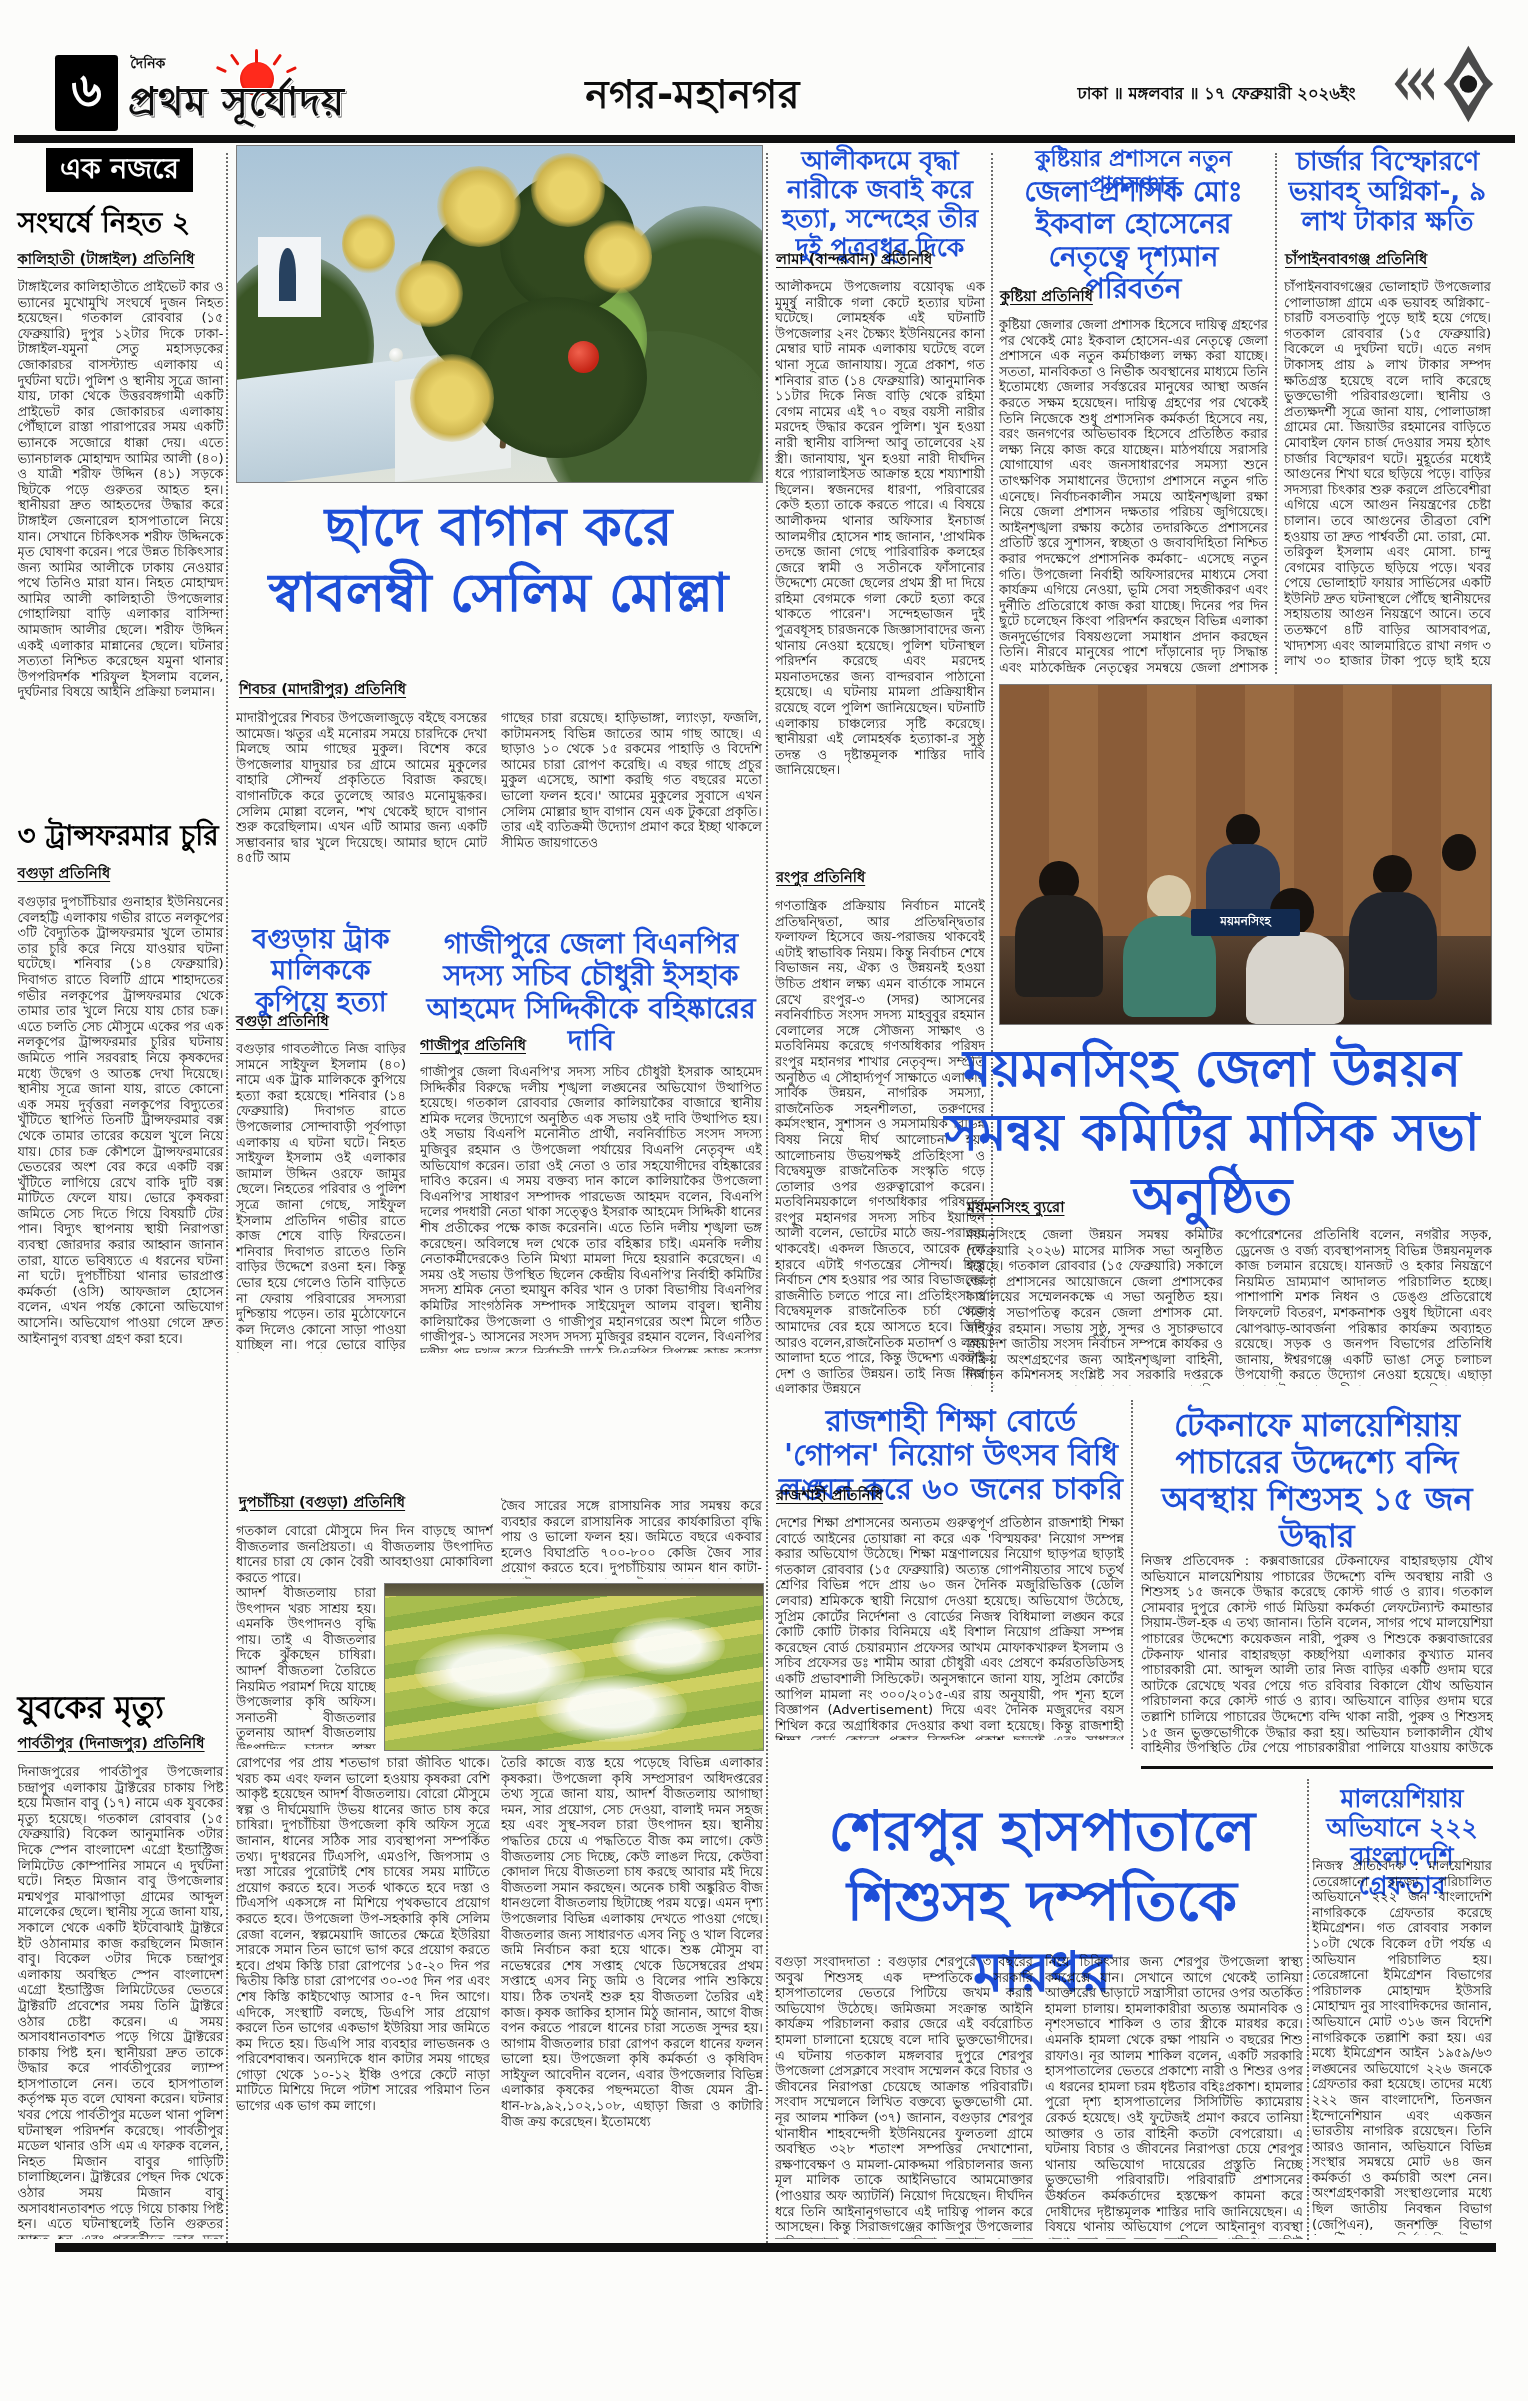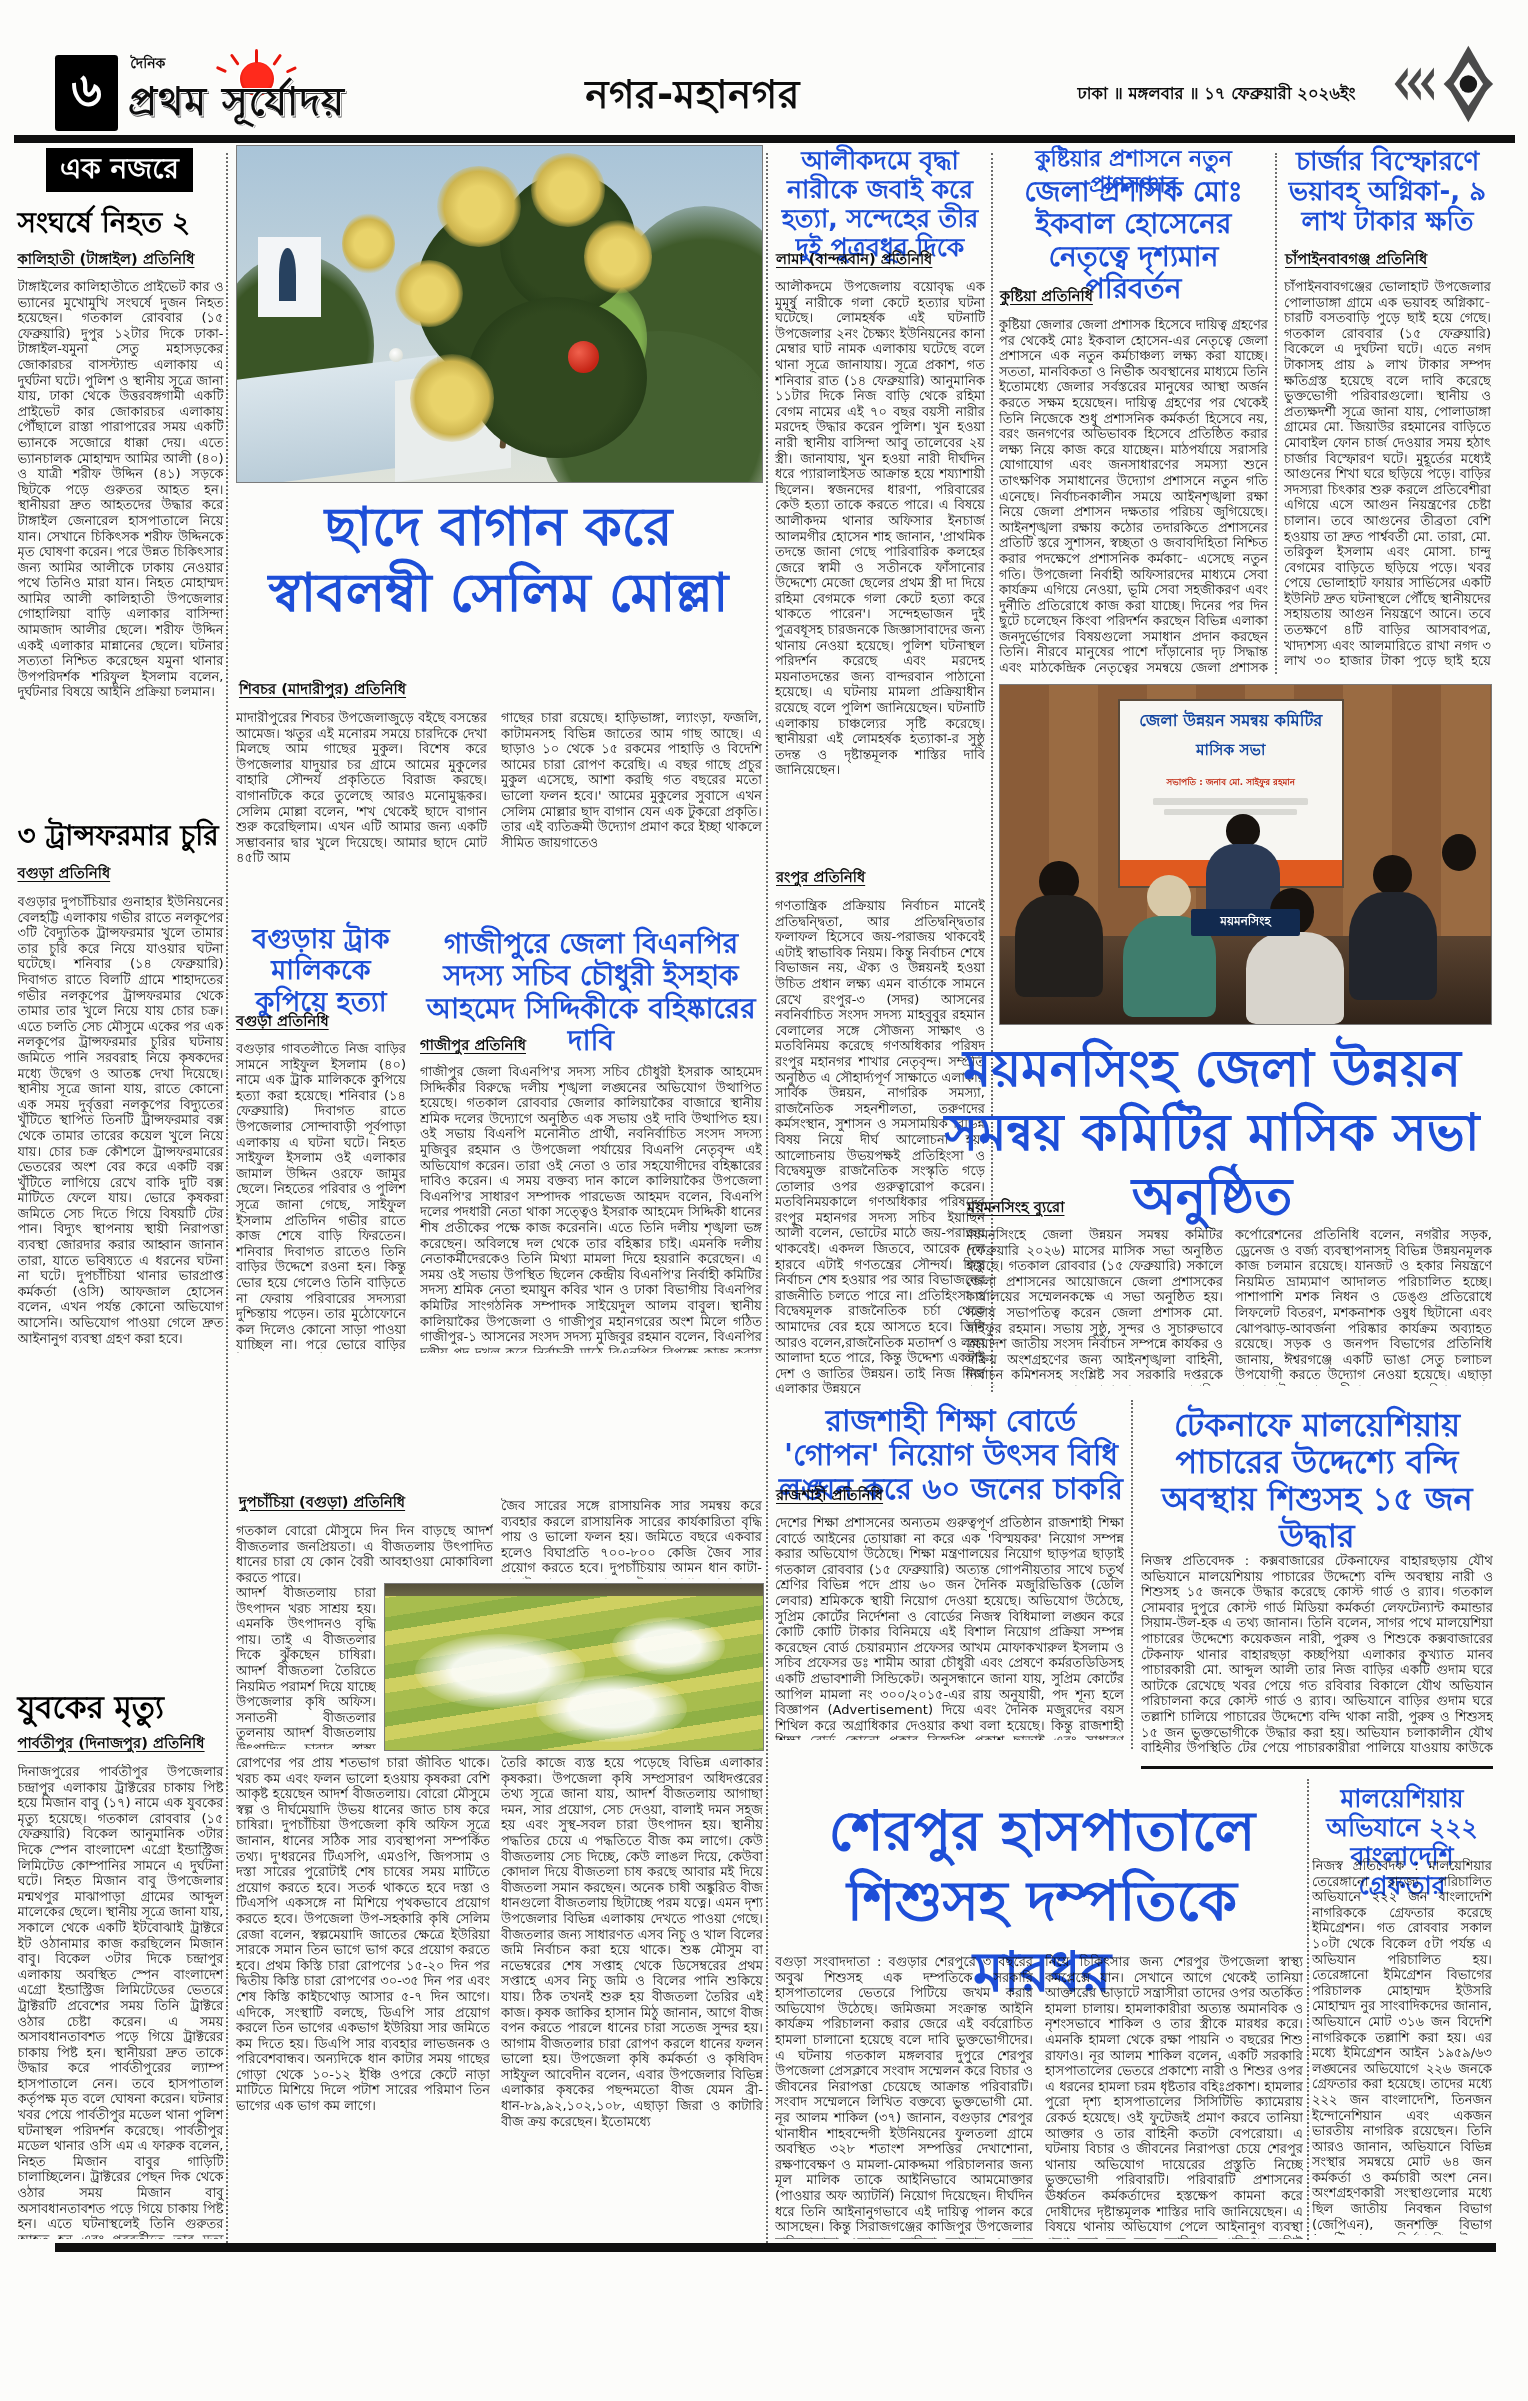--- a/index.html
+++ b/index.html
@@ -177,28 +177,20 @@
   <div class="abs hl" style="left:999px;top:176px;width:269px;font-size:28px;">জেলা প্রশাসক মোঃ ইকবাল হোসেনের নেতৃত্বে দৃশ্যমান পরিবর্তন</div>
   <div class="abs byline" style="left:1000px;top:284px;">কুষ্টিয়া প্রতিনিধি</div>
   <div class="abs body-txt" style="left:999px;top:317px;width:269px;height:359px;">কুষ্টিয়া জেলার জেলা প্রশাসক হিসেবে দায়িত্ব গ্রহণের পর থেকেই মোঃ ইকবাল হোসেন-এর নেতৃত্বে জেলা প্রশাসনে এক নতুন কর্মচাঞ্চল্য লক্ষ্য করা যাচ্ছে। সততা, মানবিকতা ও নির্ভীক অবস্থানের মাধ্যমে তিনি ইতোমধ্যে জেলার সর্বস্তরের মানুষের আস্থা অর্জন করতে সক্ষম হয়েছেন। দায়িত্ব গ্রহণের পর থেকেই তিনি নিজেকে শুধু প্রশাসনিক কর্মকর্তা হিসেবে নয়, বরং জনগণের অভিভাবক হিসেবে প্রতিষ্ঠিত করার লক্ষ্য নিয়ে কাজ করে যাচ্ছেন। মাঠপর্যায়ে সরাসরি যোগাযোগ এবং জনসাধারণের সমস্যা শুনে তাৎক্ষণিক সমাধানের উদ্যোগ প্রশাসনে নতুন গতি এনেছে। নির্বাচনকালীন সময়ে আইনশৃঙ্খলা রক্ষা নিয়ে জেলা প্রশাসন দক্ষতার পরিচয় জুগিয়েছে। আইনশৃঙ্খলা রক্ষায় কঠোর তদারকিতে প্রশাসনের প্রতিটি স্তরে সুশাসন, স্বচ্ছতা ও জবাবদিহিতা নিশ্চিত করার পদক্ষেপে প্রশাসনিক কর্মকা-ে এসেছে নতুন গতি। উপজেলা নির্বাহী অফিসারদের মাধ্যমে সেবা কার্যক্রম এগিয়ে নেওয়া, ভূমি সেবা সহজীকরণ এবং দুর্নীতি প্রতিরোধে কাজ করা যাচ্ছে। দিনের পর দিন ছুটে চলেছেন কিংবা পরিদর্শন করছেন বিভিন্ন এলাকা জনদুর্ভোগের বিষয়গুলো সমাধান প্রদান করছেন তিনি। নীরবে মানুষের পাশে দাঁড়ানোর দৃঢ় সিদ্ধান্ত এবং মাঠকেন্দ্রিক নেতৃত্বের সমন্বয়ে জেলা প্রশাসক মোঃ ইকবাল হোসেন কুষ্টিয়ার প্রশাসনে এক ইতিবাচক বার্তা প্রতিষ্ঠা করেছেন। জেলার সর্বস্তরের মানুষের প্রত্যাশা, উন্নয়ন ও সুশাসনের এ ধারা ভবিষ্যতেও অব্যাহত থাকবে এমনটাই আশা সংশ্লিষ্টদের।</div>
 
   <div class="abs hl" style="left:1284px;top:146px;width:207px;font-size:26px;">চার্জার বিস্ফোরণে ভয়াবহ অগ্নিকা-, ৯ লাখ টাকার ক্ষতি</div>
   <div class="abs byline" style="left:1285px;top:247px;">চাঁপাইনবাবগঞ্জ প্রতিনিধি</div>
   <div class="abs body-txt" style="left:1284px;top:279px;width:207px;height:388px;">চাঁপাইনবাবগঞ্জের ভোলাহাট উপজেলার পোলাডাঙ্গা গ্রামে এক ভয়াবহ অগ্নিকা-ে চারটি বসতবাড়ি পুড়ে ছাই হয়ে গেছে। গতকাল রোববার (১৫ ফেব্রুয়ারি) বিকেলে এ দুর্ঘটনা ঘটে। এতে নগদ টাকাসহ প্রায় ৯ লাখ টাকার সম্পদ ক্ষতিগ্রস্ত হয়েছে বলে দাবি করেছে ভুক্তভোগী পরিবারগুলো। স্থানীয় ও প্রত্যক্ষদর্শী সূত্রে জানা যায়, পোলাডাঙ্গা গ্রামের মো. জিয়াউর রহমানের বাড়িতে মোবাইল ফোন চার্জ দেওয়ার সময় হঠাৎ চার্জার বিস্ফোরণ ঘটে। মুহূর্তের মধ্যেই আগুনের শিখা ঘরে ছড়িয়ে পড়ে। বাড়ির সদস্যরা চিৎকার শুরু করলে প্রতিবেশীরা এগিয়ে এসে আগুন নিয়ন্ত্রণের চেষ্টা চালান। তবে আগুনের তীব্রতা বেশি হওয়ায় তা দ্রুত পার্শ্ববর্তী মো. তারা, মো. তরিকুল ইসলাম এবং মোসা. চান্দু বেগমের বাড়িতে ছড়িয়ে পড়ে। খবর পেয়ে ভোলাহাট ফায়ার সার্ভিসের একটি ইউনিট দ্রুত ঘটনাস্থলে পৌঁছে স্থানীয়দের সহায়তায় আগুন নিয়ন্ত্রণে আনে। তবে ততক্ষণে ৪টি বাড়ির আসবাবপত্র, খাদ্যশস্য এবং আলমারিতে রাখা নগদ ৩ লাখ ৩০ হাজার টাকা পুড়ে ছাই হয়ে যায়।</div>
 
   <div class="abs photo" style="left:999px;top:684px;width:491px;height:339px;">
     <div class="mt-wood"></div>
-    <div class="mt-screen" style="left:24%;top:4%;width:46%;height:56%;">
-      <div class="mt-s1" style="font-size:16.4px;">জেলা উন্নয়ন সমন্বয় কমিটির</div>
-      <div class="mt-s1" style="font-size:15.3px;margin-top:3.3px;">মাসিক সভা</div>
-      <div class="mt-s3" style="font-size:8.7px;margin-top:12px;">সভাপতি : জনাব মো. সাইফুর রহমান</div>
-      <div class="mt-bar" style="width:70%;height:6.5px;margin-top:7.6px;"></div>
-      <div class="mt-bar" style="width:60%;height:6.5px;margin-top:4.4px;"></div>
-      <div class="mt-strip" style="height:14%;"></div>
-    </div>
     <div class="mt-table" style="height:26%;"></div>
     <div class="mt-head" style="left:46%;top:38%;width:7%;height:10%;"></div>
     <div class="mt-bodyshape" style="left:42%;top:47%;width:15%;height:22%;background:#2b3a55;"></div>
     <div class="mt-head" style="left:8%;top:52%;width:8%;height:12%;"></div>
     <div class="mt-bodyshape" style="left:3%;top:62%;width:18%;height:30%;"></div>
     <div class="mt-head mt-scarf" style="left:30%;top:56%;width:9%;height:13%;"></div>
     <div class="mt-bodyshape" style="left:25%;top:68%;width:19%;height:30%;background:#3f7d6d;"></div>
     <div class="mt-head" style="left:55%;top:60%;width:9%;height:14%;"></div>
     <div class="mt-bodyshape" style="left:50%;top:73%;width:20%;height:27%;background:#d8d4cc;"></div>
     <div class="mt-head" style="left:76%;top:50%;width:8%;height:12%;"></div>

